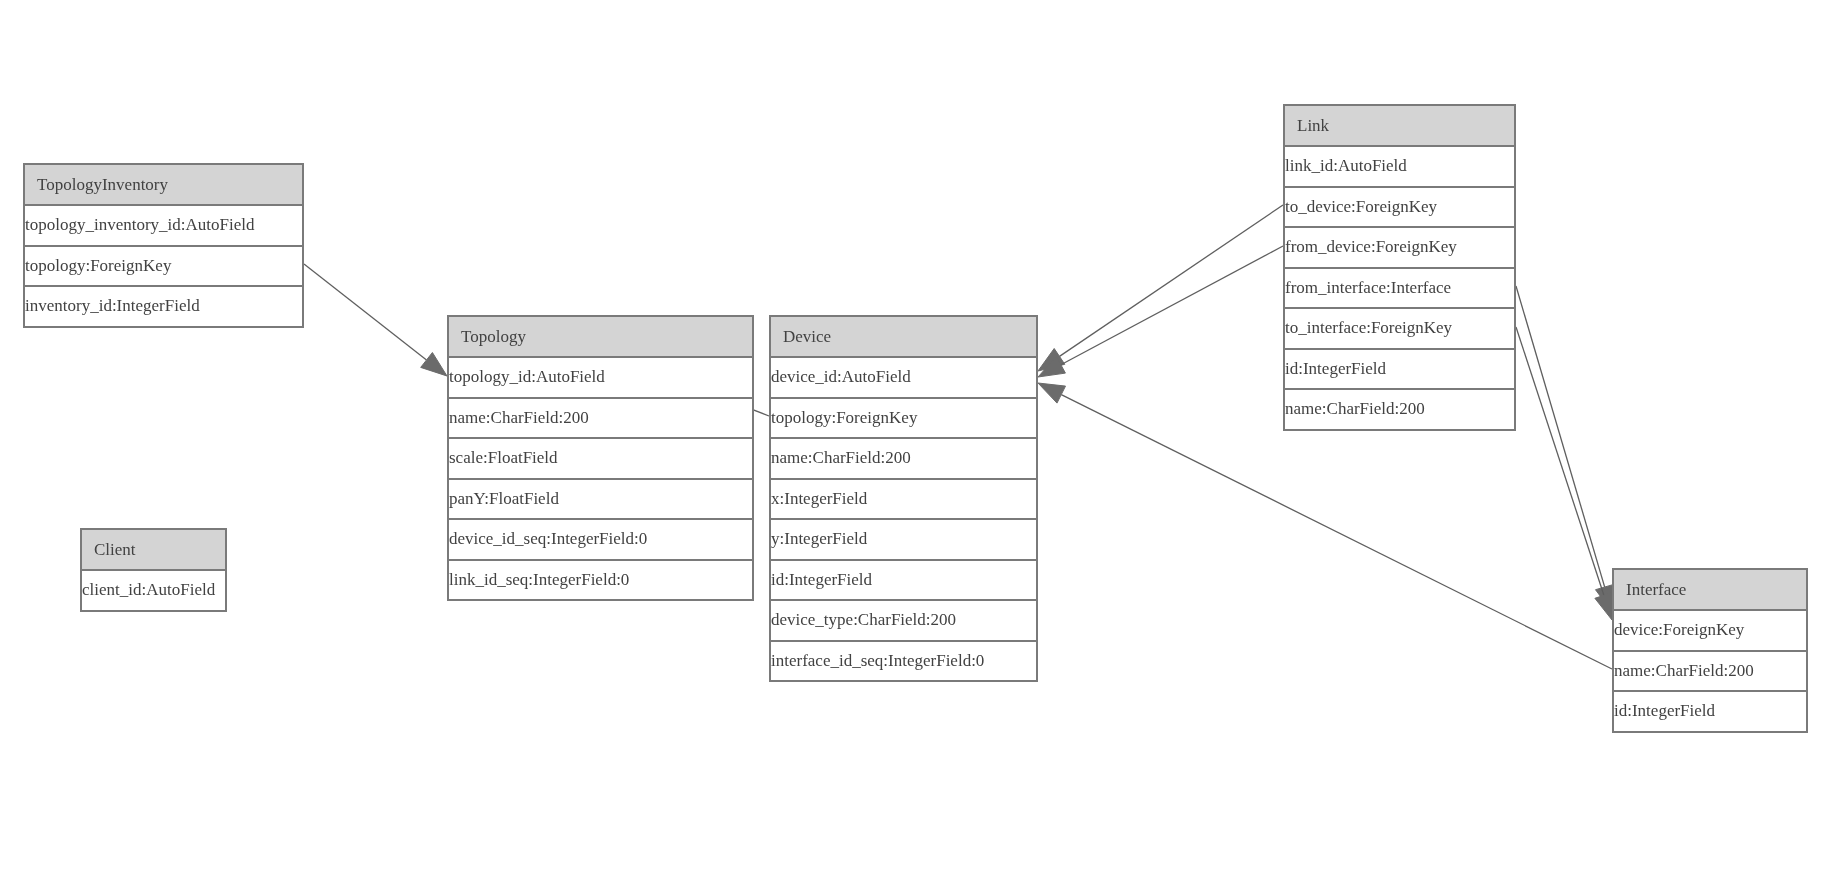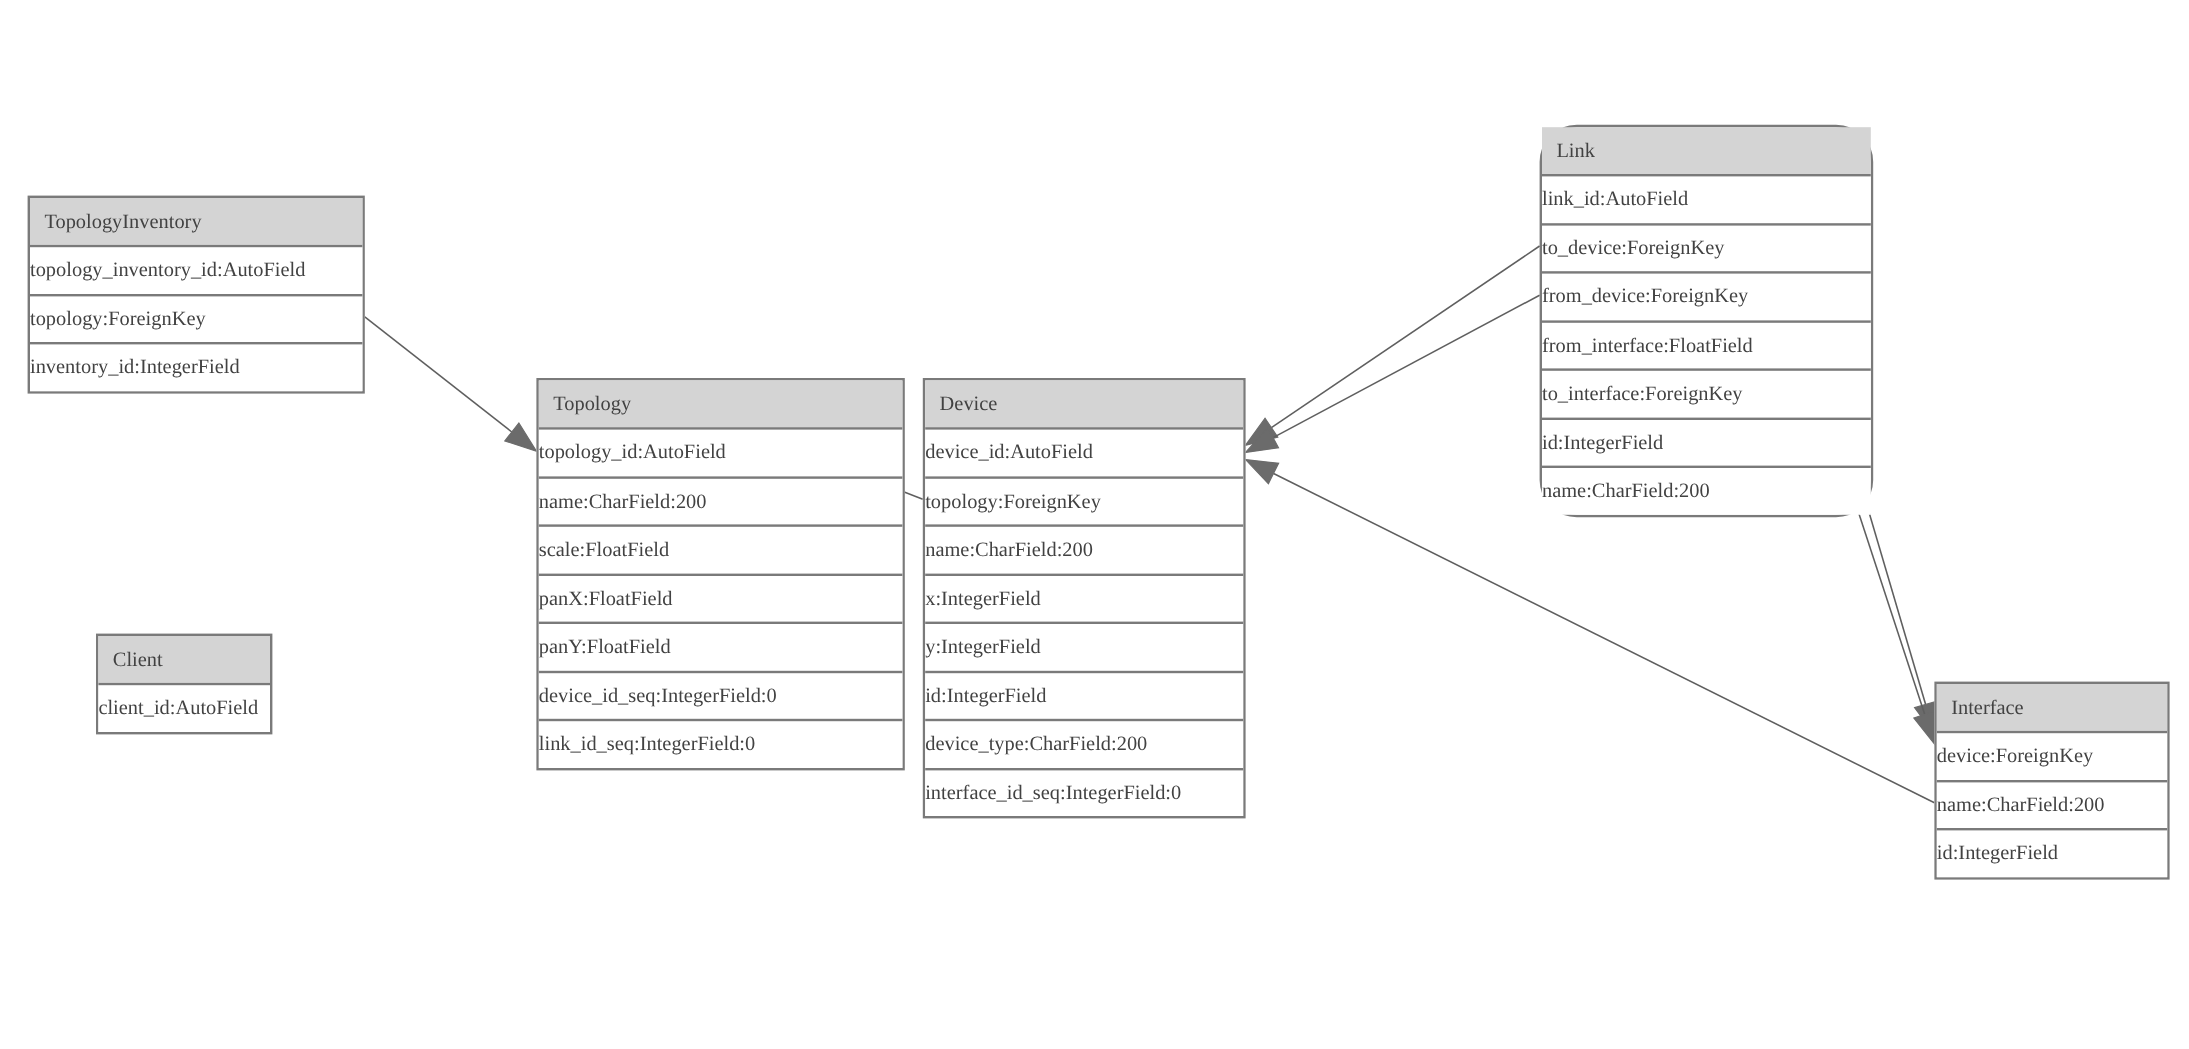--- a/index.html
+++ b/index.html
@@ -113,21 +113,20 @@
     <div class="row">topology_inventory_id:AutoField</div>
     <div class="row">topology:ForeignKey</div>
     <div class="row">inventory_id:IntegerField</div>
   </div>
 
   <div class="entity" style="left:447px; top:315px; width:307px;">
     <div class="hdr">Topology</div>
     <div class="row">topology_id:AutoField</div>
     <div class="row">name:CharField:200</div>
     <div class="row">scale:FloatField</div>
-    <div class="row">panX:FloatField</div>
     <div class="row">panY:FloatField</div>
     <div class="row">device_id_seq:IntegerField:0</div>
     <div class="row">link_id_seq:IntegerField:0</div>
   </div>
 
   <div class="entity" style="left:80px; top:528px; width:147px;">
     <div class="hdr">Client</div>
     <div class="row">client_id:AutoField</div>
   </div>
 
@@ -136,26 +135,26 @@
     <div class="row">device_id:AutoField</div>
     <div class="row">topology:ForeignKey</div>
     <div class="row">name:CharField:200</div>
     <div class="row">x:IntegerField</div>
     <div class="row">y:IntegerField</div>
     <div class="row">id:IntegerField</div>
     <div class="row">device_type:CharField:200</div>
     <div class="row">interface_id_seq:IntegerField:0</div>
   </div>
 
-  <div class="entity" style="left:1283px; top:104px; width:278px;border-radius:31px;">
+  <div class="entity" style="left:1283px; top:104px; width:233px;">
     <div class="hdr">Link</div>
     <div class="row">link_id:AutoField</div>
     <div class="row">to_device:ForeignKey</div>
     <div class="row">from_device:ForeignKey</div>
-    <div class="row">from_interface:FloatField</div>
+    <div class="row">from_interface:Interface</div>
     <div class="row">to_interface:ForeignKey</div>
     <div class="row">id:IntegerField</div>
     <div class="row">name:CharField:200</div>
   </div>
 
   <div class="entity" style="left:1612px; top:568px; width:196px;">
     <div class="hdr">Interface</div>
     <div class="row">device:ForeignKey</div>
     <div class="row">name:CharField:200</div>
     <div class="row">id:IntegerField</div>

